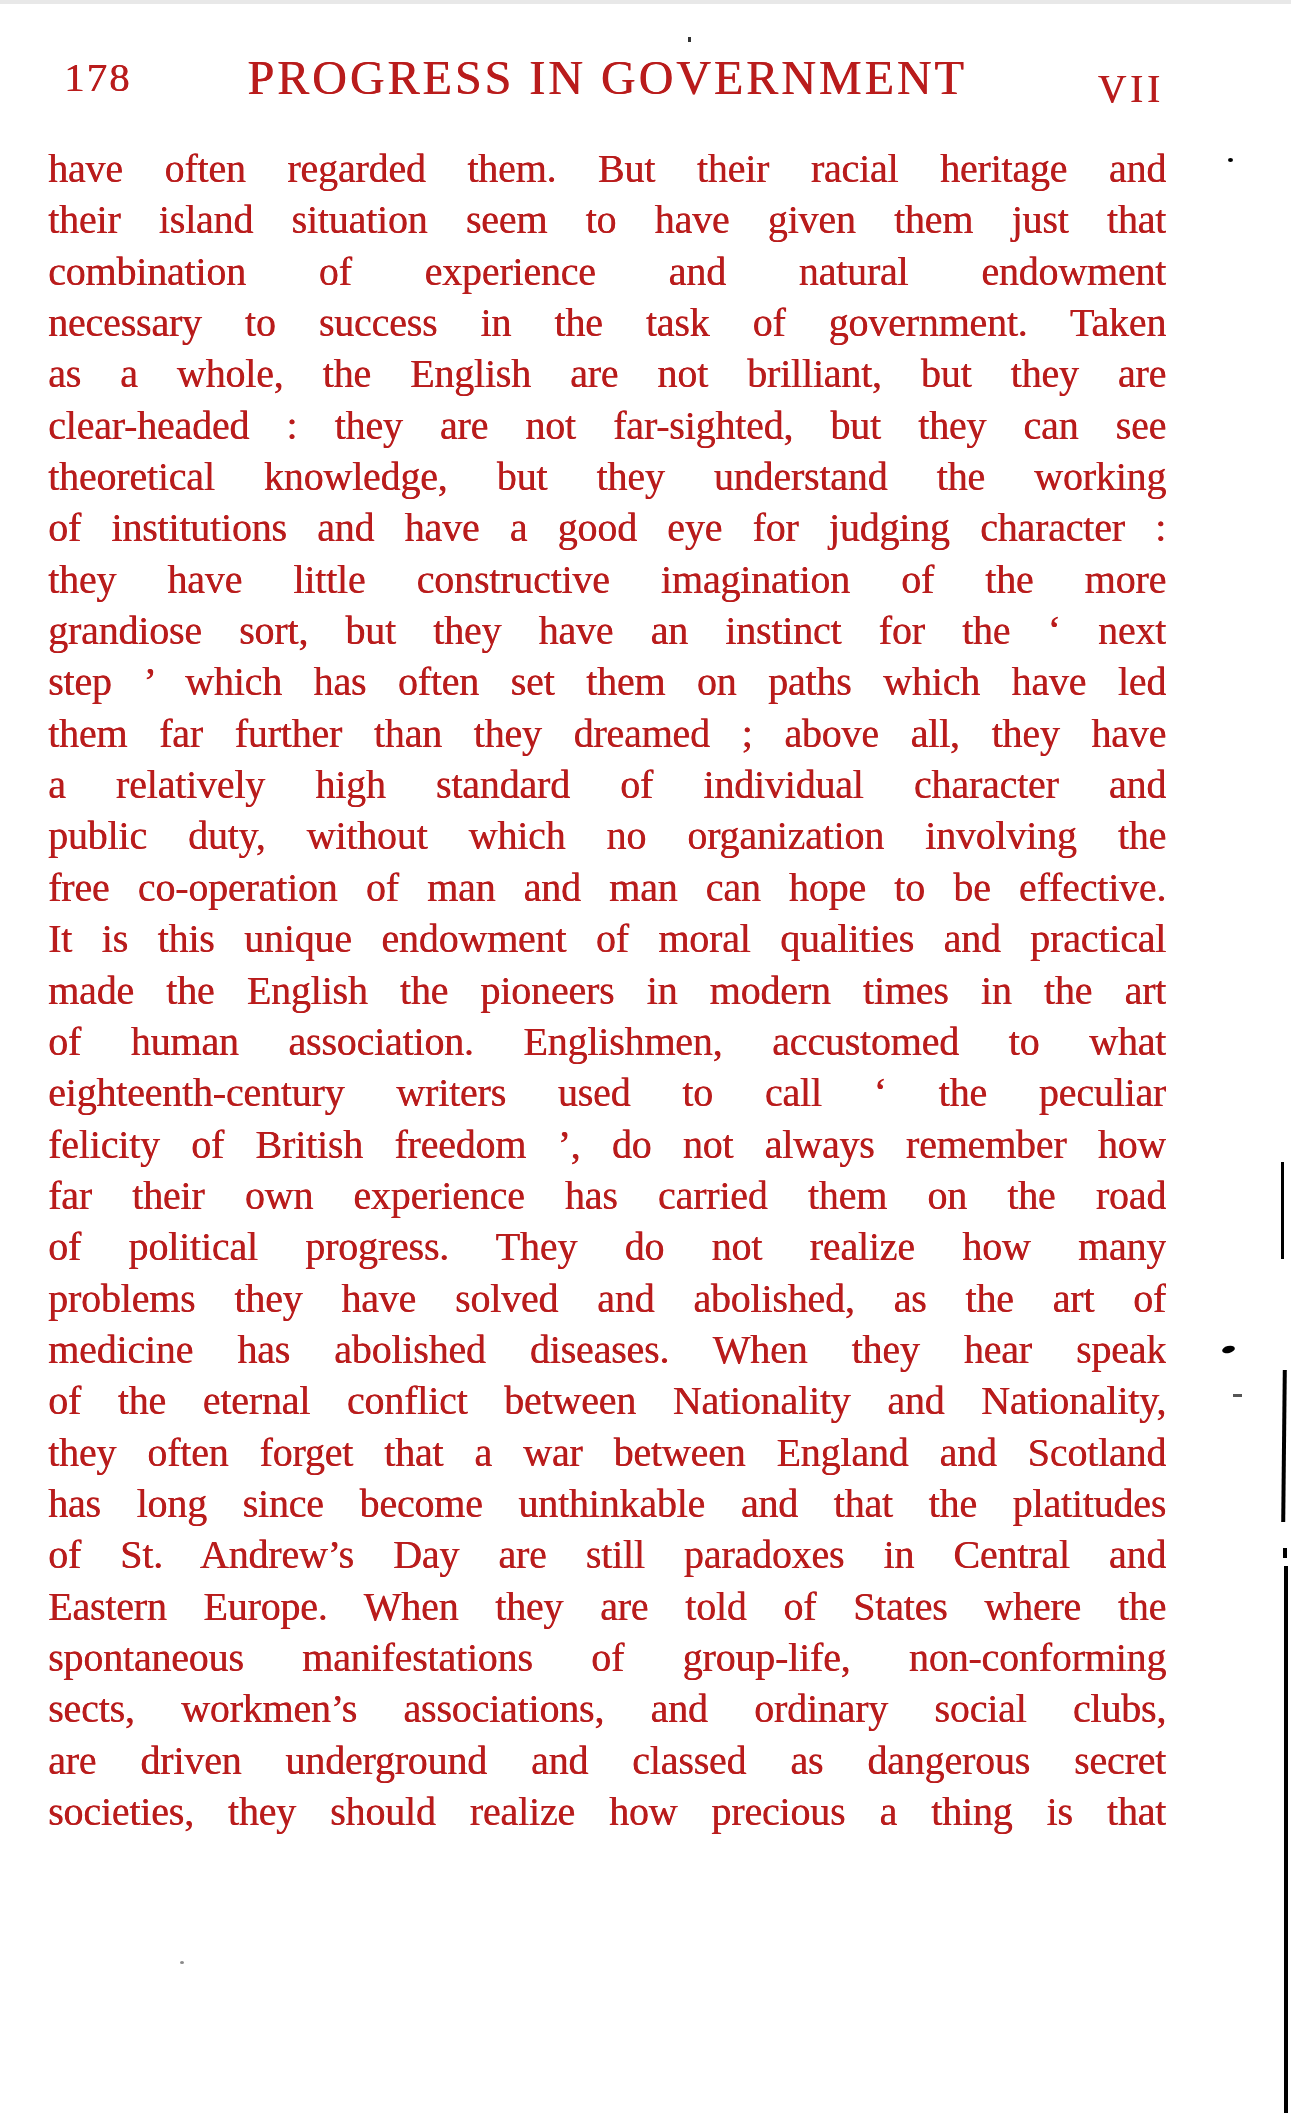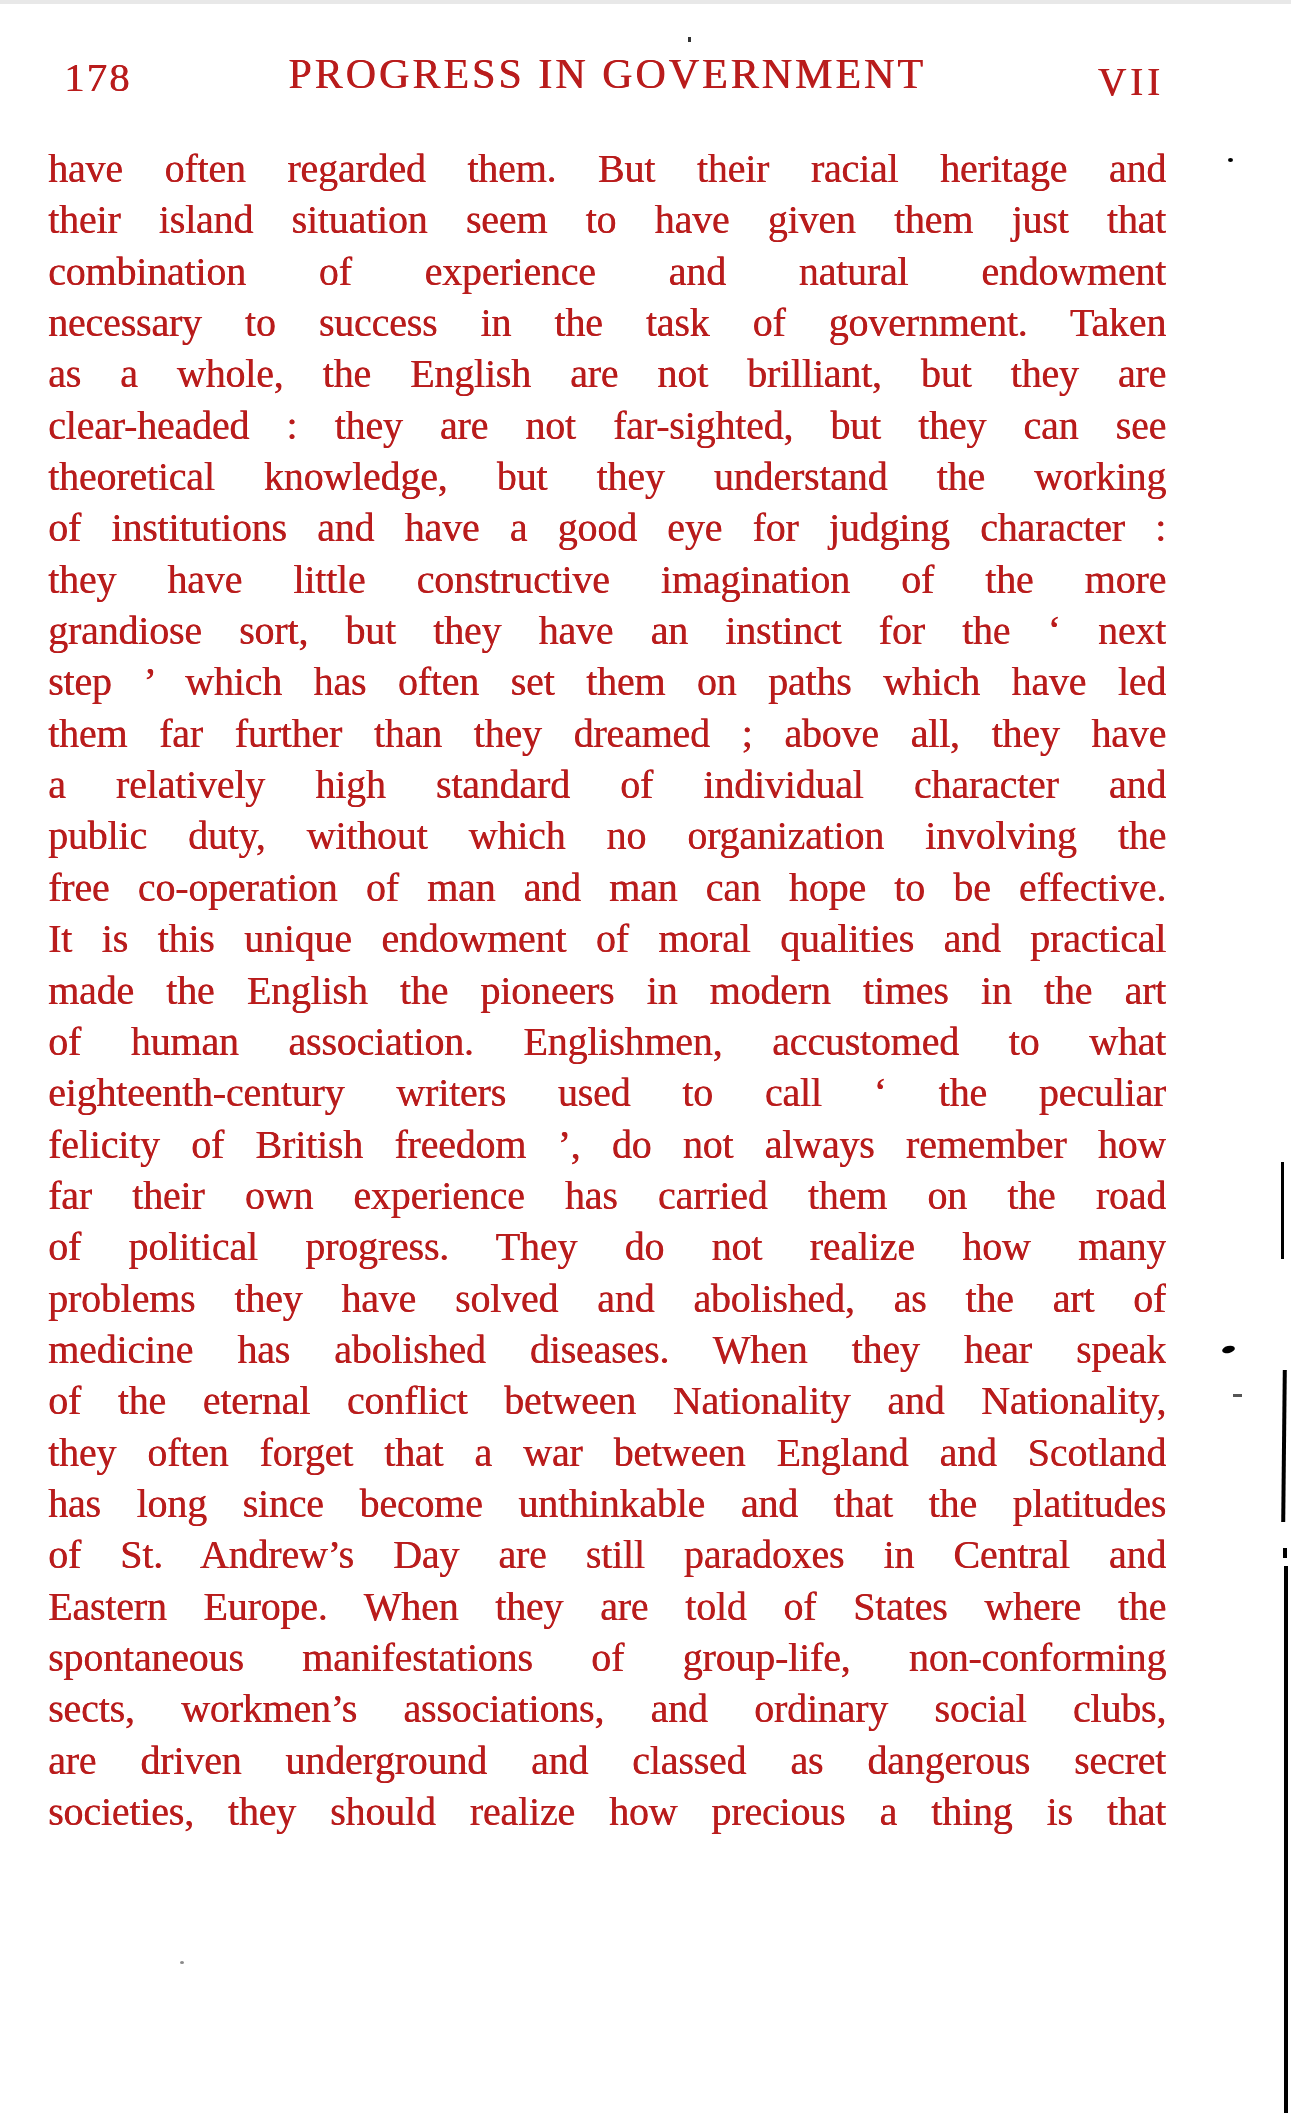--- a/index.html
+++ b/index.html
@@ -28,28 +28,28 @@
     font-size: 41px;
     letter-spacing: 2px;
     text-shadow: 0.5px 0 0 currentColor;
   }
   .running-title {
     position: absolute;
     left: 60px;
     right: 60px;
     top: 0;
     text-align: center;
-    font-size: 42px;
+    font-size: 48px;
     letter-spacing: 3px;
     text-shadow: 0.6px 0 0 currentColor;
   }
   .chapter-numeral {
     position: absolute;
     right: 2px;
-    top: 9px;
+    top: 16px;
     font-size: 39px;
     letter-spacing: 4px;
     text-shadow: 0.6px 0 0 currentColor;
   }
   
   .text-block {
     position: absolute;
     left: 48px;
     top: 139px;
     width: 1118px;

